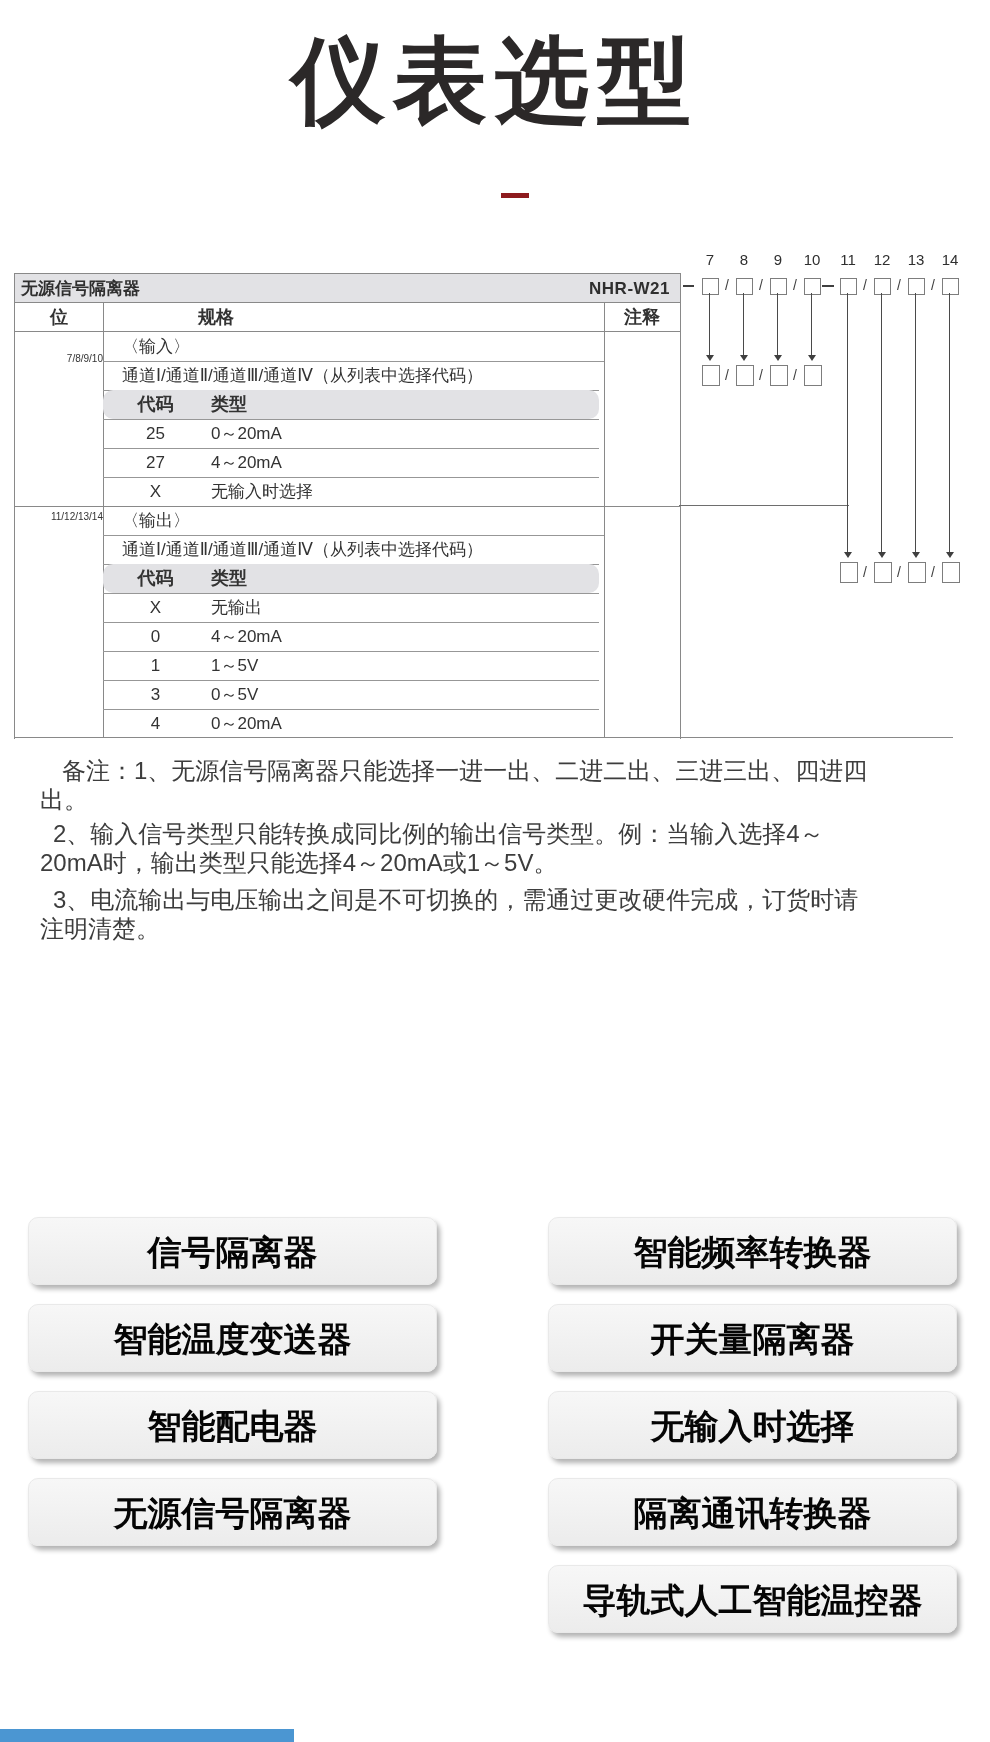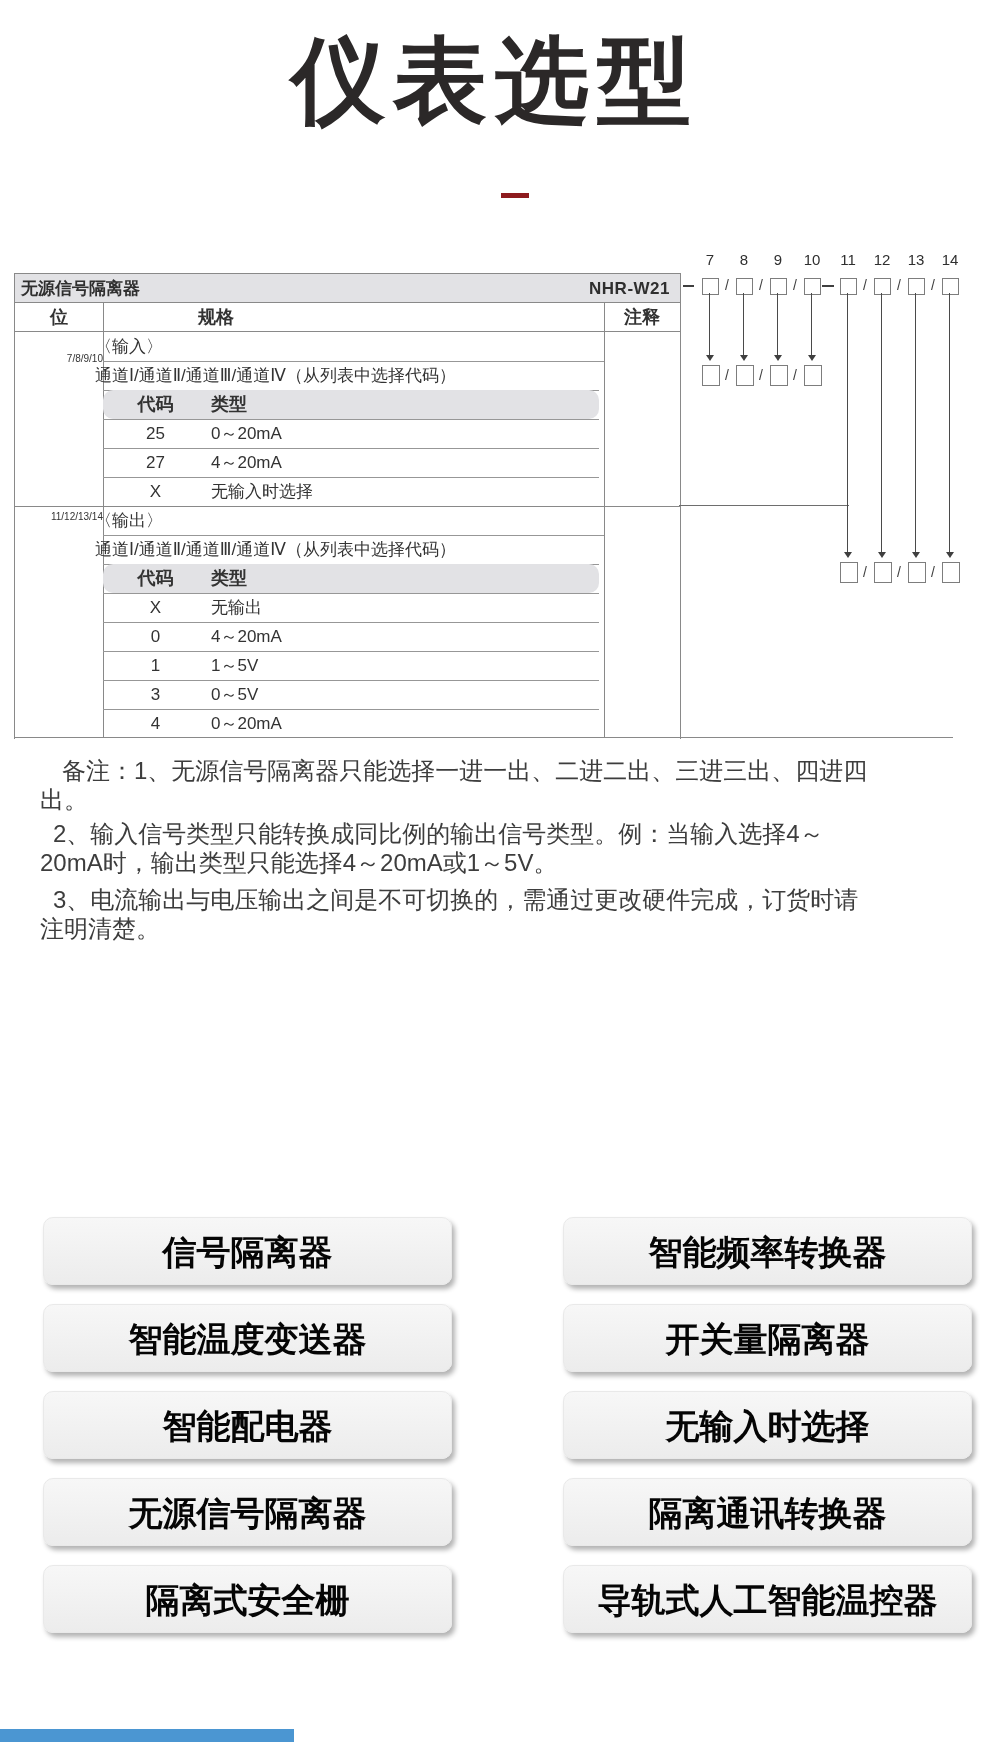--- a/index.html
+++ b/index.html
@@ -20,21 +20,21 @@
   .prod{position:absolute;left:6px;font-weight:700;font-size:17px;color:#2f2f2f;}
   .model{position:absolute;right:10px;font-weight:700;font-size:17px;color:#2f2f2f;letter-spacing:0.5px;}
   .cols-row{position:absolute;left:0;top:29px;width:100%;height:29px;line-height:29px;
             border-bottom:1px solid #898989;box-sizing:border-box;font-weight:700;font-size:18px;}
   .c-pos{position:absolute;left:0;width:88px;text-align:center;}
   .c-spec{position:absolute;left:183px;}
   .c-note{position:absolute;left:589px;width:76px;text-align:center;}
   .vl{position:absolute;width:1px;background:#898989;}
   .hl{position:absolute;height:1px;background:#979797;}
   .pos{position:absolute;left:0;width:88px;height:29px;line-height:29px;text-align:right;font-size:10px;margin-top:12px;}
-  .speclabel{position:absolute;left:80px;height:29px;line-height:29px;font-size:17px;}
+  .speclabel{position:absolute;left:107px;height:29px;line-height:29px;font-size:17px;}
   .trow{position:absolute;left:88px;width:501px;height:29px;line-height:29px;}
   .gray{background:#e2e2e5;width:496px;border-radius:10px;}
   .code{position:absolute;left:0;width:105px;text-align:center;}
   .typ{position:absolute;left:108px;}
   .bold{font-weight:700;font-size:18px;}
 
   
   .digit{position:absolute;width:20px;top:251px;height:17px;line-height:17px;text-align:center;
          font-size:15px;color:#2f2f2f;}
   .bx{position:absolute;top:278px;width:15px;height:15px;border:1px solid #7d7d7d;background:#fff;}
@@ -53,21 +53,21 @@
   .n1{text-indent:22px;margin-bottom:5px !important;}
   .n2{text-indent:13px;margin-bottom:8px !important;}
   .n3{text-indent:13px;}
 
   
   .sec-heading{position:absolute;top:1035px;left:0;width:100%;display:flex;justify-content:center;
                gap:80px;font-size:82px;font-weight:900;color:#2b2828;letter-spacing:2px;}
   .card{position:absolute;width:409px;height:68px;line-height:68px;text-align:center;
         font-size:34px;font-weight:700;color:#050505;background:linear-gradient(180deg,#f7f7f7,#ececec);
         border:1px solid #e9e9e9;border-radius:10px;box-shadow:3px 4px 5px rgba(0,0,0,0.30);
-        box-sizing:border-box;cursor:pointer;margin-left:15px;}
+        box-sizing:border-box;cursor:pointer;}
   .blue-bar{position:absolute;left:0;top:1729px;width:294px;height:13px;background:#4b96d2;}
 </style>
 </head>
 <body>
 
 <div class="page">
 
   <h1 class="main-title">仪表选型</h1>
   <div class="red-dash"></div>
 
@@ -216,21 +216,20 @@
     <p class="n1">备注：1、无源信号隔离器只能选择一进一出、二进二出、三进三出、四进四出。</p>
     <p class="n2">2、输入信号类型只能转换成同比例的输出信号类型。例：当输入选择4～20mA时，输出类型只能选择4～20mA或1～5V。</p>
     <p class="n3">3、电流输出与电压输出之间是不可切换的，需通过更改硬件完成，订货时请注明清楚。</p>
   </div>
 
 
   <div class="card" style="left:28px;top:1217px;">信号隔离器</div>
   <div class="card" style="left:28px;top:1304px;">智能温度变送器</div>
   <div class="card" style="left:28px;top:1391px;">智能配电器</div>
   <div class="card" style="left:28px;top:1478px;">无源信号隔离器</div>
-  <div class="card" style="left:28px;top:1565px;">隔离式安全栅</div>
 
   <div class="card" style="left:548px;top:1217px;">智能频率转换器</div>
   <div class="card" style="left:548px;top:1304px;">开关量隔离器</div>
   <div class="card" style="left:548px;top:1391px;">无输入时选择</div>
   <div class="card" style="left:548px;top:1478px;">隔离通讯转换器</div>
   <div class="card" style="left:548px;top:1565px;">导轨式人工智能温控器</div>
 
   <div class="blue-bar"></div>
 
 </div>

